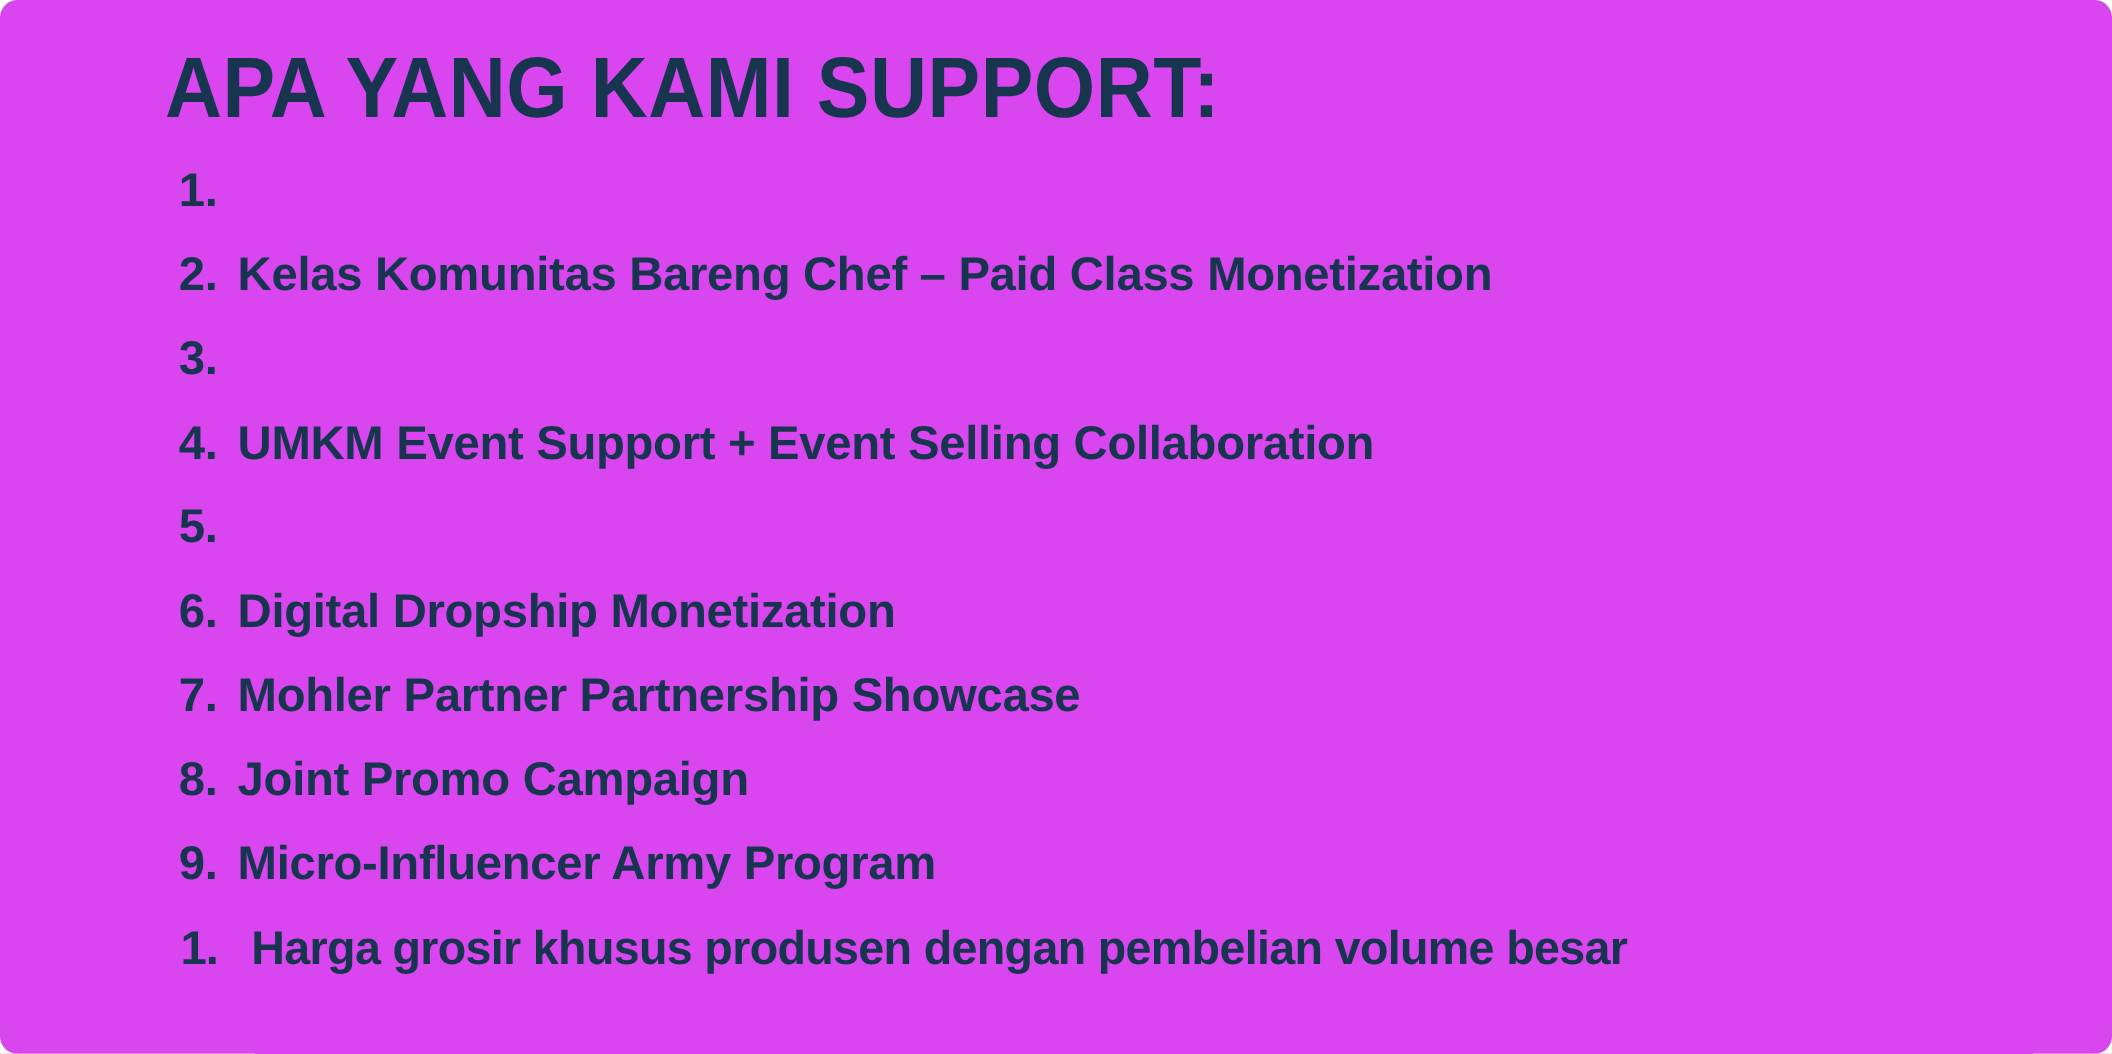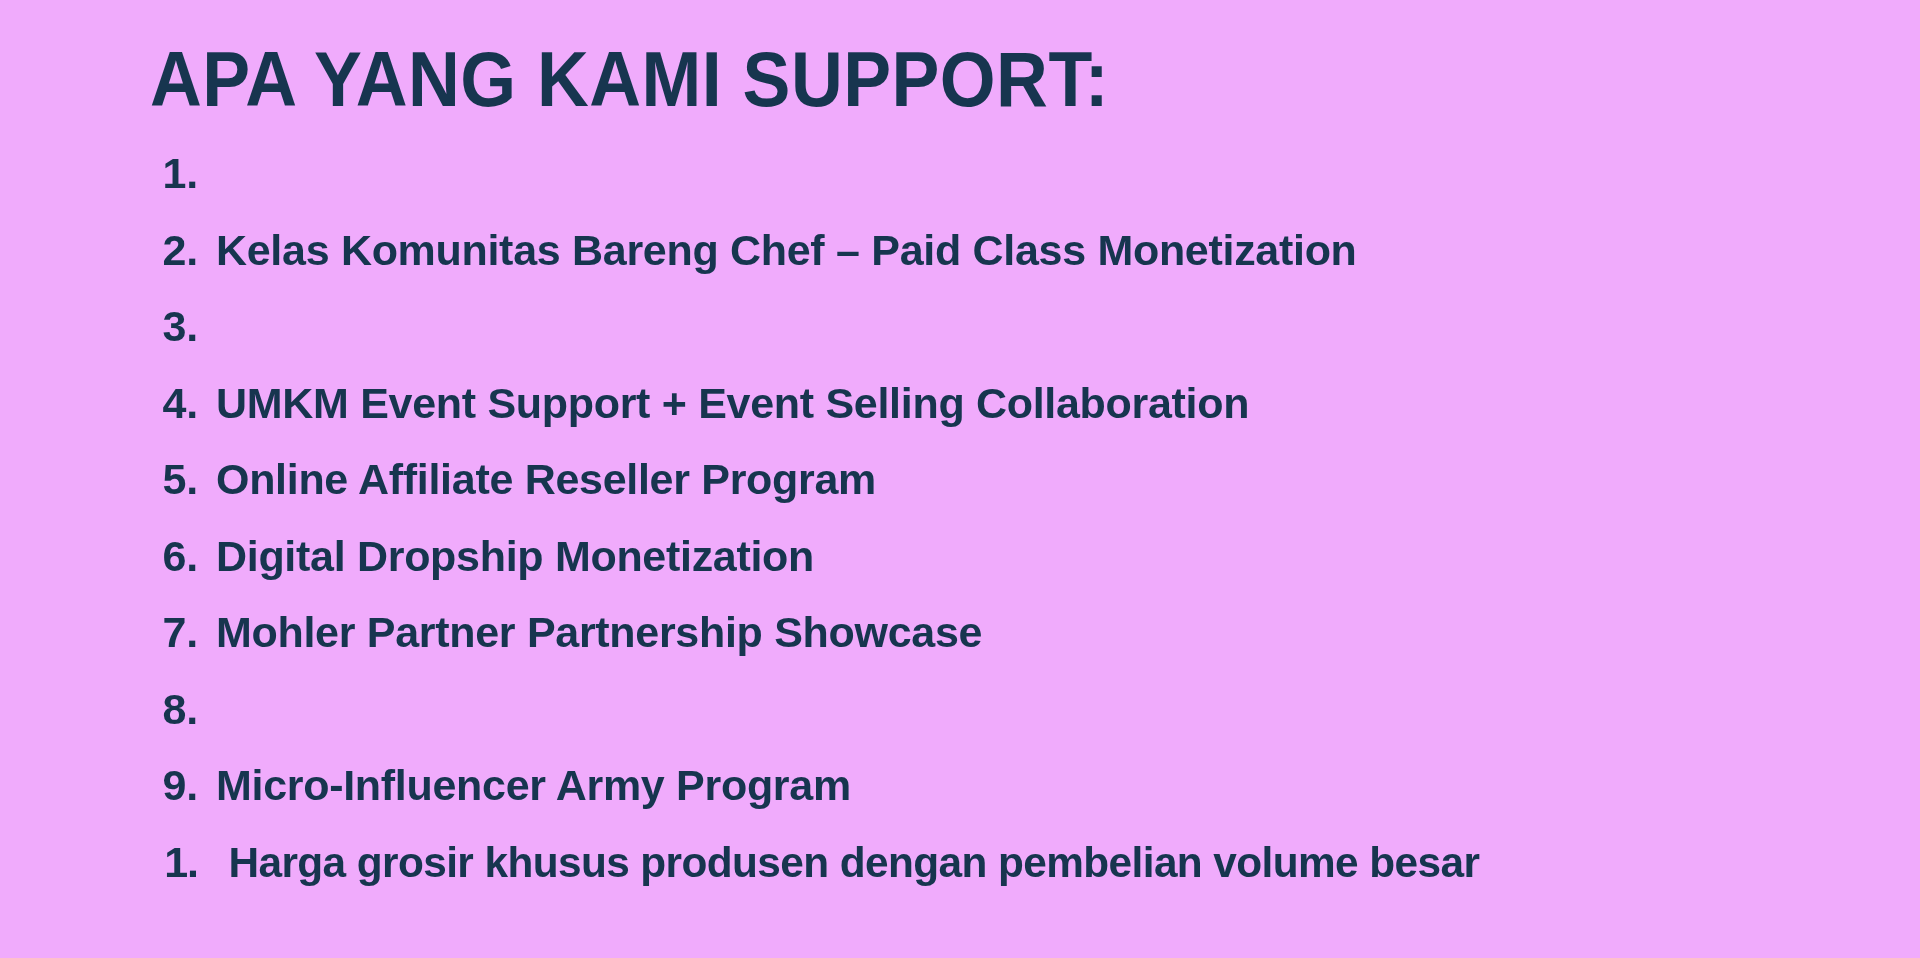--- a/index.html
+++ b/index.html
@@ -100,21 +100,21 @@
   }
 
   
   .list-item.heavy .item-num {
     letter-spacing: -1px;
   }
 </style>
 </head>
 <body>
 
-<div id="slide" style="background: #f0abfc;">
+<div id="slide" style="background: #d946ef; border-radius: 16px;">
 
   <div id="title-block">
     <h1 id="page-title" style="color: rgb(23, 53, 79);">APA YANG KAMI SUPPORT:</h1>
   </div>
 
   <ol id="support-list">
 
     <li class="list-item" style="color: rgb(23, 53, 79);">
       <span class="item-num">1.</span>
     </li>
@@ -128,35 +128,35 @@
       <span class="item-num">3.</span>
     </li>
 
     <li class="list-item" style="color: rgb(23, 53, 79);">
       <span class="item-num">4.</span>
       <span class="item-text">UMKM Event Support + Event Selling Collaboration</span>
     </li>
 
     <li class="list-item" style="color: rgb(23, 53, 79);">
       <span class="item-num">5.</span>
-      <span class="item-text">Online Affiliate Reseller Program</span>
     </li>
 
     <li class="list-item" style="color: rgb(23, 53, 79);">
       <span class="item-num">6.</span>
       <span class="item-text">Digital Dropship Monetization</span>
     </li>
 
     <li class="list-item" style="color: rgb(23, 53, 79);">
       <span class="item-num">7.</span>
       <span class="item-text">Mohler Partner Partnership Showcase</span>
     </li>
 
     <li class="list-item" style="color: rgb(23, 53, 79);">
       <span class="item-num">8.</span>
+      <span class="item-text">Joint Promo Campaign</span>
     </li>
 
     <li class="list-item" style="color: rgb(23, 53, 79);">
       <span class="item-num">9.</span>
       <span class="item-text">Micro-Influencer Army Program</span>
     </li>
 
     <li class="list-item heavy" style="color: rgb(23, 53, 79);">
       <span class="item-num">1.</span>
       <span class="item-text">Harga grosir khusus produsen dengan pembelian volume besar</span>

